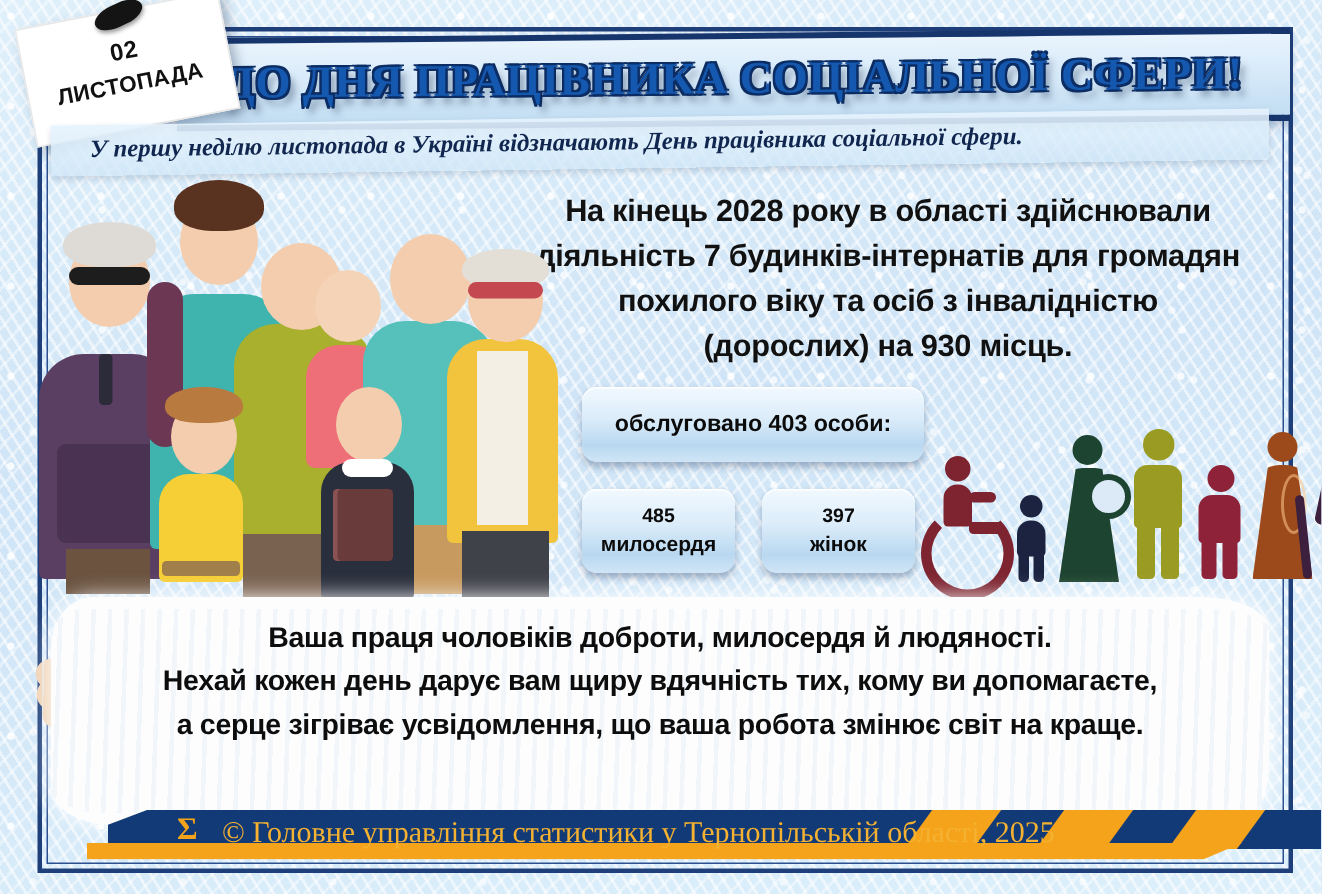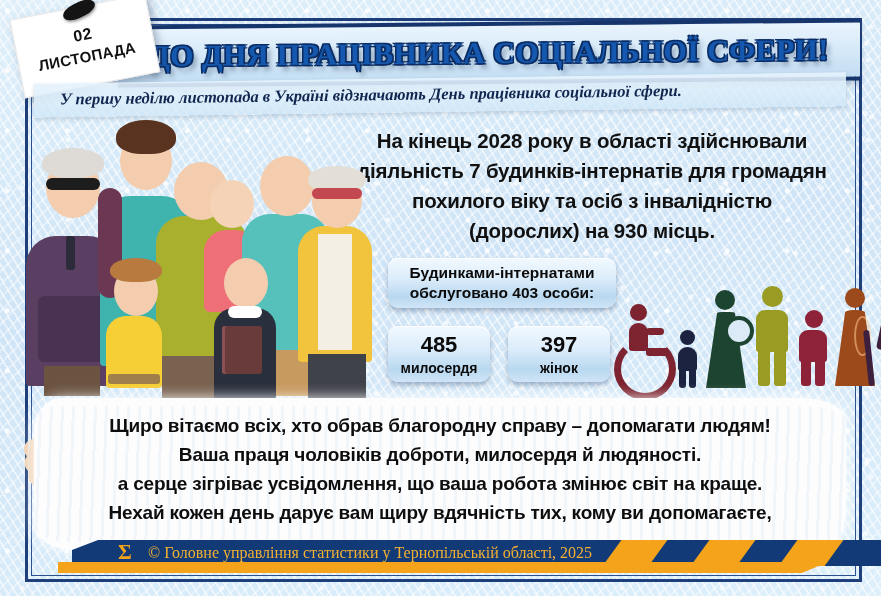--- a/index.html
+++ b/index.html
@@ -89,21 +89,21 @@
   .badge{
     position:absolute;border-radius:10px;
     background:linear-gradient(180deg,#f2f9ff 0%,#dbecfa 42%,#b9d8f0 78%,#cfe5f6 100%);
     box-shadow:0 3px 5px rgba(25,50,90,.33), inset 0 1px 0 rgba(255,255,255,.95);
     display:flex;flex-direction:column;align-items:center;justify-content:center;
     text-align:center;color:#0b0b0b;font-weight:bold;
   }
   .badge-main{left:388px;top:258px;width:228px;height:50px;font-size:15.5px;line-height:1.28;}
   .badge-men{left:388px;top:326px;width:102px;height:56px;font-size:14px;line-height:1.3;}
   .badge-women{left:508px;top:326px;width:102px;height:56px;font-size:14px;line-height:1.3;}
-  .badge-num{font-size:22px;}
+  .badge-num{font-size:13px;}
 
   
   .brush-band{
     position:absolute;left:34px;top:398px;width:812px;height:152px;
     background:#fdfdfd;
     border-radius:28px 46px 22px 40px/34px 22px 40px 26px;
     box-shadow:0 0 14px rgba(255,255,255,.95);
   }
   .brush-band::before{
     content:"";position:absolute;left:-6px;top:8px;width:824px;height:136px;
@@ -129,21 +129,21 @@
   .ribbon-gold{
     position:absolute;left:58px;top:30px;width:770px;height:11px;background:#f5a31a;
     clip-path:polygon(0 0,100% 0,calc(100% - 26px) 100%,0 100%);
   }
   .sigma{
     position:absolute;left:118px;top:10px;font-size:21px;font-weight:bold;color:#f5a31a;
     font-family:"Liberation Serif", serif;line-height:1;
   }
   .footer-text{
     position:absolute;left:148px;top:12px;
-    font-family:"Liberation Serif", serif;font-size:16px;color:#f5b130;white-space:nowrap;
+    font-family:"Liberation Serif", serif;font-size:20px;color:#f5b130;white-space:nowrap;
   }
 
   
   .family{position:absolute;left:22px;top:118px;width:330px;height:270px;}
   .pers{position:absolute;}
   .head{border-radius:50%;position:absolute;}
   .hair{position:absolute;border-radius:50% 50% 42% 42%;}
 
   
   .hand{position:absolute;left:-4px;top:296px;width:242px;height:118px;}
@@ -241,21 +241,20 @@
     <div class="hand">
       <div class="finger f1"></div>
       <div class="finger f2"></div>
       <div class="finger f3"></div>
       <div class="finger f4"></div>
       <div class="palm"></div>
     </div>
   </div>
 
   <div class="badge badge-main">
-    <span>Будинками-інтернатами</span>
     <span>обслуговано 403 особи:</span>
   </div>
   <div class="badge badge-men">
     <span class="badge-num">485</span>
     <span>милосердя</span>
   </div>
   <div class="badge badge-women">
     <span class="badge-num">397</span>
     <span>жінок</span>
   </div>
@@ -306,24 +305,23 @@
     <div class="picto" style="left:262px;top:4px;width:44px;height:96px;">
 
       <div style="position:absolute;left:6px;top:20px;width:28px;height:42px;background:#3d1f3e;border-radius:12px 12px 4px 4px;transform:rotate(12deg);"></div>
 
       <div style="position:absolute;left:-8px;top:40px;width:6px;height:56px;background:#3d1f3e;border-radius:3px;transform:rotate(-6deg);"></div>
     </div>
   </div>
 
   <div class="brush-band"></div>
   <div class="greeting">
-    <div>Щиро вітаємо всіх, хто обрав благородну справу – допомагати людям!</div>
     <div>Ваша праця чоловіків доброти, милосердя й людяності.</div>
+    <div>Нехай кожен день дарує вам щиру вдячність тих, кому ви допомагаєте,</div>
     <div>а серце зігріває усвідомлення, що ваша робота змінює світ на краще.</div>
-    <div>Нехай кожен день дарує вам щиру вдячність тих, кому ви допомагаєте,</div>
   </div>
 
   <div class="footer-wrap">
     <div class="ribbon-navy"></div>
     <div class="ribbon-chev chev1"></div>
     <div class="ribbon-chev chev2"></div>
     <div class="ribbon-chev chev3"></div>
     <div class="ribbon-gold"></div>
     <div class="sigma">Σ</div>
     <div class="footer-text">© Головне управління статистики у Тернопільській області, 2025</div>

